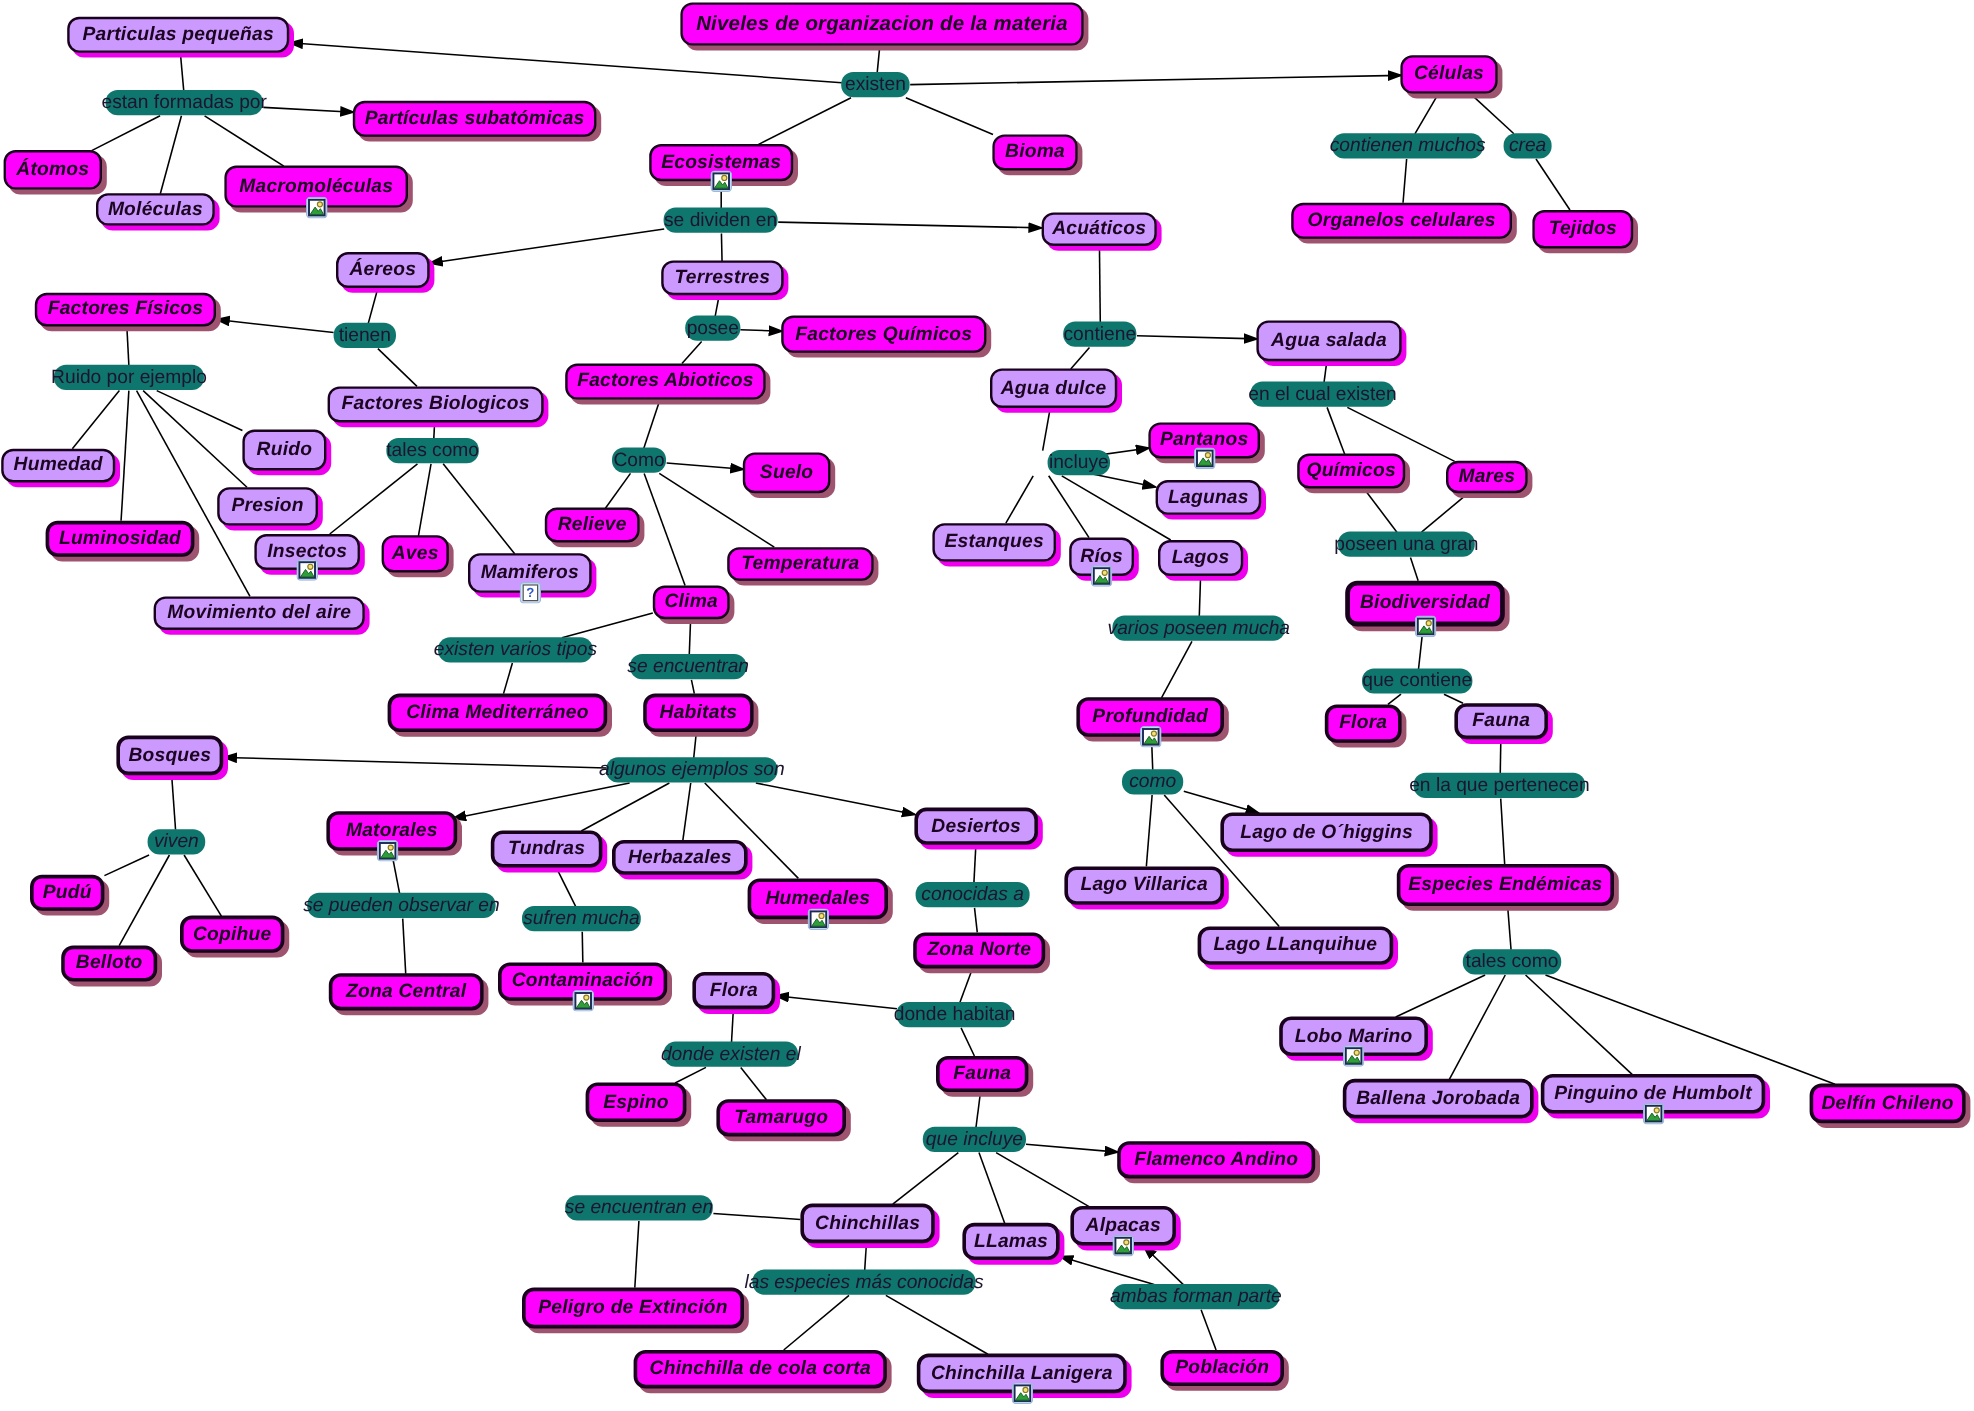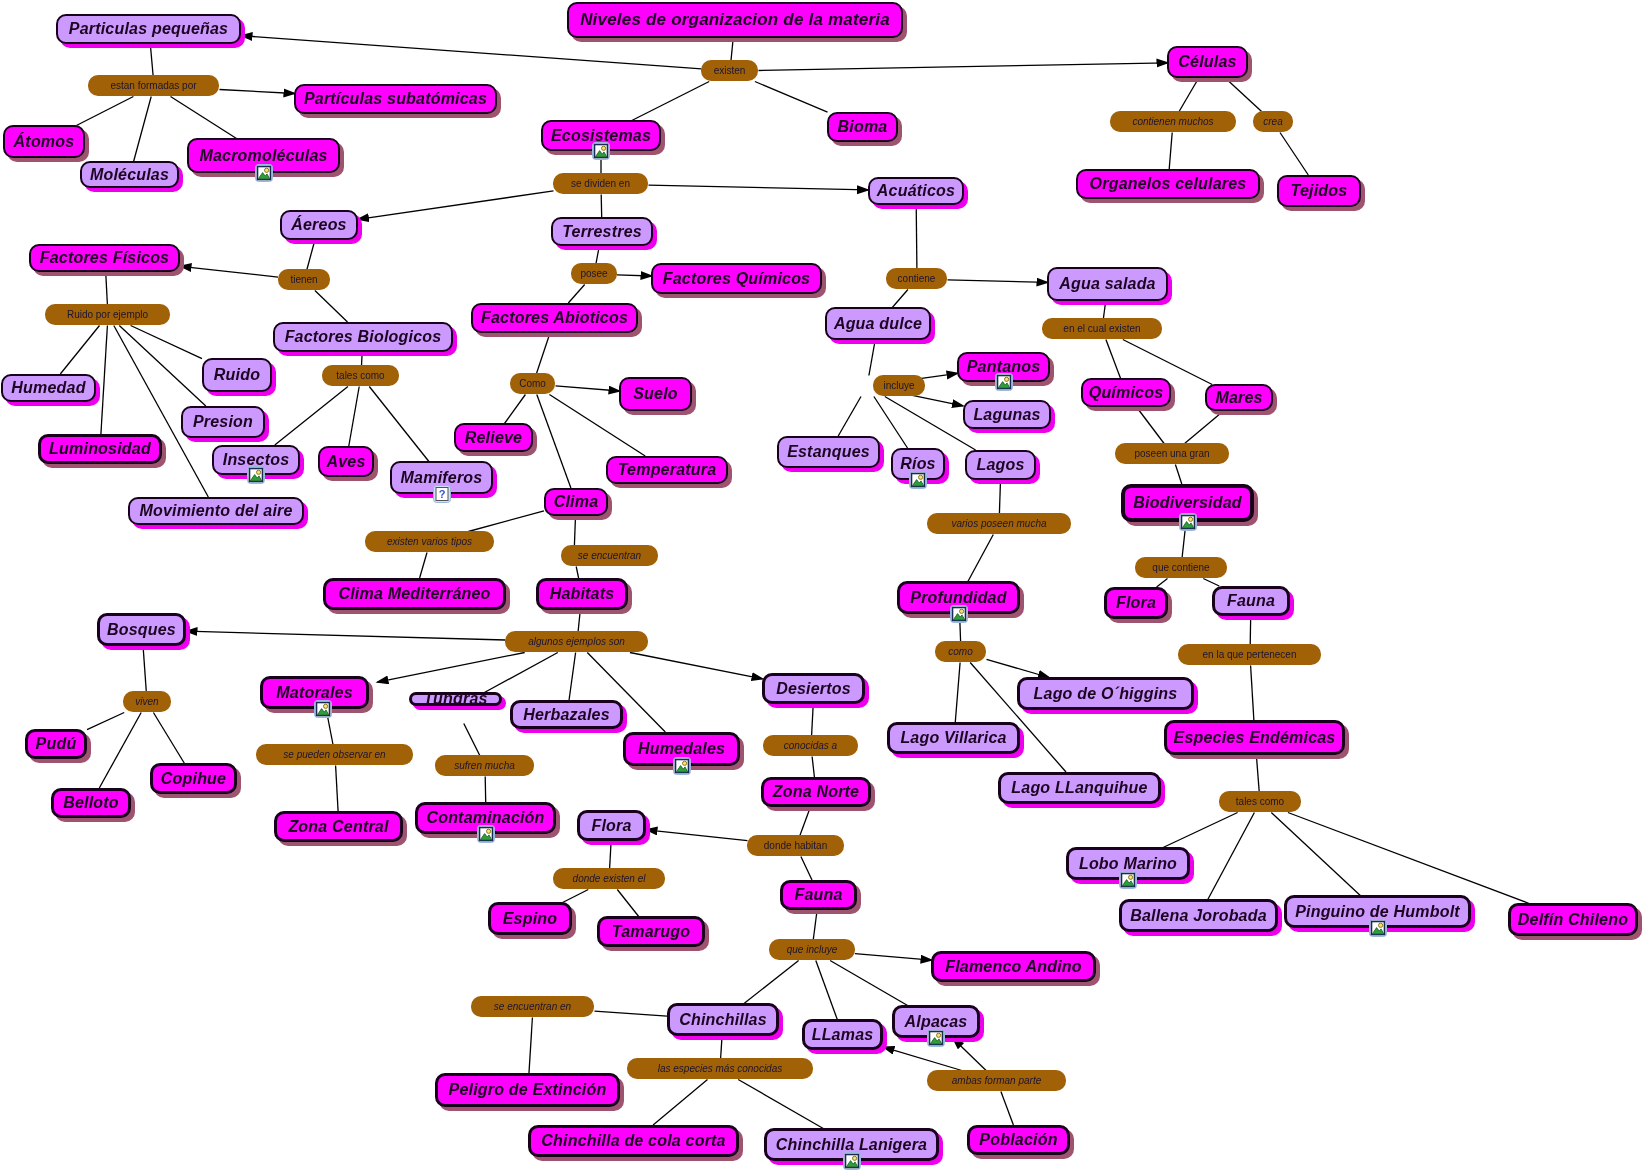--- a/index.html
+++ b/index.html
@@ -4,22 +4,22 @@
 html,body{margin:0;padding:0;}
 body{width:1645px;height:1176px;background:#ffffff;position:relative;overflow:hidden;
  font-family:"Liberation Sans",sans-serif;}
 svg.wires{position:absolute;left:0;top:0;z-index:1;}
 .nd{position:absolute;z-index:2;box-sizing:border-box;border:2.5px solid #19001c;border-radius:10px;
  display:flex;align-items:center;justify-content:center;white-space:nowrap;
  font-weight:bold;font-style:italic;font-size:16px;letter-spacing:0.2px;color:#1c0520;}
 .nm{background:#fe00fe;box-shadow:4px 4px 0 #9e536f;}
 .nl{background:#cc99ff;box-shadow:4px 4px 0 #ee00ee;}
 .lb{position:absolute;z-index:3;box-sizing:border-box;height:21px;border-radius:10px;
- background:#a16207;display:flex;align-items:center;justify-content:center;white-space:nowrap;
- font-size:10px;color:#1d1430;}
+ background:#0f766e;display:flex;align-items:center;justify-content:center;white-space:nowrap;
+ font-size:16px;color:#1d1430;}
 .li{font-style:italic;}
 </style></head>
 <body>
 <svg class="wires" width="1645" height="1176" viewBox="0 0 1645 1176">
 <defs>
       <marker id="arr" markerWidth="14" markerHeight="10" refX="11" refY="4.5" orient="auto" markerUnits="userSpaceOnUse">
 <path d="M0,0 L13,4.5 L0,9 z" fill="#000"></path>
       </marker>
     </defs>
 <g stroke="#000000" stroke-width="1.3">
@@ -185,22 +185,22 @@
 <div class="nd nl" style="left:998px;top:772px;width:163px;height:32px;border-width:3px;">Lago LLanquihue</div>
 <div class="nd nm" style="left:1164px;top:720px;width:181px;height:35px;border-width:3px;">Especies Endémicas</div>
 <div class="nd nl" style="left:1066px;top:847px;width:124px;height:33px;border-width:3px;">Lobo Marino</div>
 <div class="nd nl" style="left:1119px;top:899px;width:159px;height:33px;border-width:3px;">Ballena Jorobada</div>
 <div class="nd nl" style="left:1284px;top:895px;width:187px;height:33px;border-width:3px;">Pinguino de Humbolt</div>
 <div class="nd nm" style="left:1508px;top:903px;width:130px;height:33px;border-width:3px;">Delfín Chileno</div>
 <div class="nd nl" style="left:97px;top:613px;width:89px;height:33px;border-width:3px;">Bosques</div>
 <div class="nd nm" style="left:25px;top:729px;width:62px;height:30px;border-width:3px;">Pudú</div>
 <div class="nd nm" style="left:51px;top:788px;width:80px;height:30px;border-width:3px;">Belloto</div>
 <div class="nd nm" style="left:150px;top:763px;width:87px;height:31px;border-width:3px;">Copihue</div>
-<div class="nd nm" style="left:260px;top:676px;width:109px;height:33px;border-width:3px;">Matorales</div>
-<div class="nd nl" style="left:409px;top:692px;width:93px;height:14px;border-width:3px;">Tundras</div>
+<div class="nd nm" style="left:272px;top:676px;width:109px;height:33px;border-width:3px;">Matorales</div>
+<div class="nd nl" style="left:409px;top:692px;width:93px;height:31px;border-width:3px;">Tundras</div>
 <div class="nd nl" style="left:510px;top:700px;width:113px;height:29px;border-width:3px;">Herbazales</div>
 <div class="nd nm" style="left:623px;top:732px;width:117px;height:34px;border-width:3px;">Humedales</div>
 <div class="nd nl" style="left:762px;top:673px;width:103px;height:31px;border-width:3px;">Desiertos</div>
 <div class="nd nm" style="left:274px;top:811px;width:129px;height:31px;border-width:3px;">Zona Central</div>
 <div class="nd nm" style="left:415px;top:802px;width:141px;height:32px;border-width:3px;">Contaminación</div>
 <div class="nd nm" style="left:761px;top:777px;width:110px;height:30px;border-width:3px;">Zona Norte</div>
 <div class="nd nl" style="left:577px;top:810px;width:69px;height:31px;border-width:3px;">Flora</div>
 <div class="nd nm" style="left:488px;top:902px;width:84px;height:33px;border-width:3px;">Espino</div>
 <div class="nd nm" style="left:597px;top:916px;width:108px;height:31px;border-width:3px;">Tamarugo</div>
 <div class="nd nm" style="left:780px;top:880px;width:77px;height:30px;border-width:3px;">Fauna</div>
@@ -222,21 +222,21 @@
 <div class="lb" style="left:45px;top:304px;width:125px;">Ruido por ejemplo</div>
 <div class="lb" style="left:322px;top:365px;width:77px;">tales como</div>
 <div class="lb" style="left:510px;top:373px;width:45px;">Como</div>
 <div class="lb" style="left:886px;top:268px;width:61px;">contiene</div>
 <div class="lb" style="left:841px;top:375px;width:52px;margin-left:32px;">incluye</div>
 <div class="lb" style="left:1042px;top:318px;width:120px;">en el cual existen</div>
 <div class="lb" style="left:1115px;top:443px;width:114px;">poseen una gran</div>
 <div class="lb li" style="left:927px;top:513px;width:144px;">varios poseen mucha</div>
 <div class="lb" style="left:1135px;top:557px;width:92px;">que contiene</div>
 <div class="lb li" style="left:365px;top:531px;width:129px;">existen varios tipos</div>
-<div class="lb li" style="left:525px;top:545px;width:97px;margin-left:36px;">se encuentran</div>
+<div class="lb li" style="left:525px;top:545px;width:97px;">se encuentran</div>
 <div class="lb li" style="left:505px;top:631px;width:143px;">algunos ejemplos son</div>
 <div class="lb li" style="left:123px;top:691px;width:48px;">viven</div>
 <div class="lb li" style="left:256px;top:744px;width:157px;">se pueden observar en</div>
 <div class="lb li" style="left:435px;top:755px;width:99px;">sufren mucha</div>
 <div class="lb li" style="left:763px;top:735px;width:95px;">conocidas a</div>
 <div class="lb" style="left:747px;top:835px;width:97px;">donde habitan</div>
 <div class="lb li" style="left:553px;top:868px;width:112px;">donde existen el</div>
 <div class="lb li" style="left:769px;top:939px;width:86px;">que incluye</div>
 <div class="lb" style="left:1178px;top:644px;width:143px;">en la que pertenecen</div>
 <div class="lb" style="left:1219px;top:791px;width:82px;">tales como</div>

